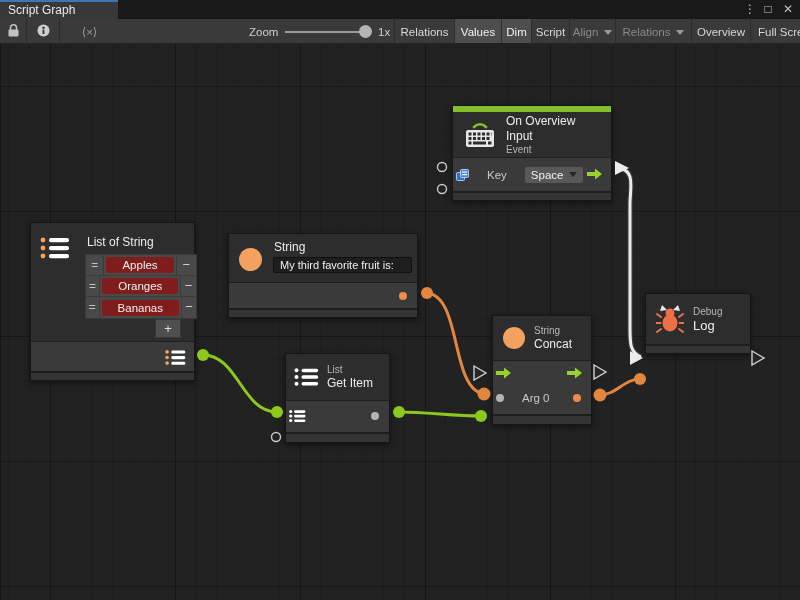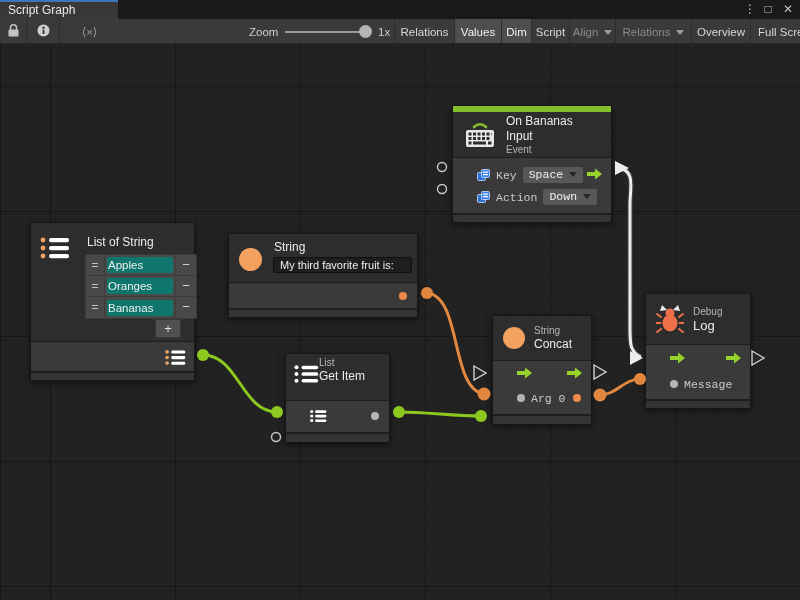--- a/index.html
+++ b/index.html
@@ -44,42 +44,42 @@
 
   
   .node { position:absolute; background:#3a3a3a; border:1px solid #161616;
           box-shadow:0 2px 6px rgba(0,0,0,.5); }
   .strip { height:6px; background:#86bf2c; }
   .nhead { background:#2d2d2d; position:relative; }
   .nbody { border-top:1px solid #1e1e1e; position:relative; }
   .nfoot { background:#343434; border-top:2px solid #1e1e1e; }
   .cat   { font-size:10px; color:#b8b8b8; line-height:12px; }
   .title { font-size:12px; color:#ececec; line-height:15px; }
-  .prow  { display:flex; align-items:center; padding:0 24px; gap:6px; position:relative;
-           color:#c9c9c9; font-size:11.5px;font-family:Liberation Mono, monospace; }
+  .prow  { display:flex; align-items:center; padding:0 3px; gap:18px; position:relative;
+           color:#c9c9c9; font-size:11.5px; }
   .dot { width:8px; height:8px; border-radius:50%; flex:0 0 auto; }
   .dot.gray { background:#b5b5b5; } .dot.teal { background:#4fe0c0; }
   .dot.orange { background:#ed8b4a; }
   .rdot { position:absolute; right:10px; }
   .tfield { background:#1e1e1e; border:1px solid #101010; border-radius:2px; color:#f0f0f0;
             font-size:11px; padding:1px 6px; white-space:nowrap; }
   .dd { background:#585858; border-radius:2px; color:#f2f2f2; font-size:11.5px;
         padding:1px 6px 2px; display:inline-flex; align-items:center; }
   .circle-icon { border-radius:50%; background:#f2a25e; flex:0 0 auto; }
   .flow-arrow { flex:0 0 auto; }
   .rarrow { position:absolute; right:8px; }
 
   
   #rows-panel { background:#494949; border:1px solid #393939; width:112px; }
   .lrow { display:flex; align-items:center; height:21px; border-bottom:1px solid #3c3c3c; }
   .lrow:last-child { border-bottom:none; }
   .lhandle { width:19px; text-align:center; color:#c4c4c4; font-size:12px; border-right:1px solid #3c3c3c;
              height:100%; line-height:20px; }
-  .lfield { flex:1; margin:2px; background:#0f766e; border-radius:2px; color:#f0f0f0;
-            font-size:11.5px; padding:0 1px; line-height:16px; }
+  .lfield { flex:1; margin:2px; background:#7f1d1d; border-radius:2px; color:#f0f0f0;
+            font-size:11.5px; padding:0 16px; line-height:16px; }
   .lminus { width:21px; text-align:center; color:#dcdcdc; font-size:13px; border-left:1px solid #3c3c3c;
             height:100%; line-height:19px; }
   #add-btn { width:26px; height:19px; background:#4f4f4f; border:1px solid #393939; color:#e0e0e0;
              font-size:13px; text-align:center; line-height:17px; }
 
   #wires { position:absolute; left:0; top:44px; width:800px; height:556px; z-index:5;
            pointer-events:none; }
 </style>
 </head>
 <body>
@@ -167,21 +167,21 @@
                 <rect x="14.5" y="17" width="3" height="3"></rect>
                 <rect x="19" y="17" width="3" height="3"></rect>
                 <rect x="23.5" y="17" width="3" height="3"></rect>
               <rect x="5.5" y="21.5" width="3" height="3"></rect>
                 <rect x="10" y="21.5" width="13" height="3"></rect>
                 <rect x="25" y="21.5" width="3.5" height="3"></rect>
             </g>
           </svg>
         </span>
         <span>
-          <div class="title">On Bananas Input</div>
+          <div class="title">On Overview Input</div>
           <div class="cat">Event</div>
         </span>
       </div>
       <div class="nbody" style="padding:6px 0 5px">
         <div class="prow" style="height:22px">
           <span style="display:inline-flex">
             <svg width="13" height="12" viewBox="0 0 13 12">
                 <rect x="0.5" y="3.5" width="8" height="8" rx="1" fill="#2f6fd0" stroke="#cfe0ff" stroke-width="0.8"></rect>
                 <rect x="4.5" y="0.5" width="8" height="8" rx="1" fill="#4186e8" stroke="#cfe0ff" stroke-width="0.8"></rect>
                 <rect x="6" y="2.5" width="5" height="1.2" fill="#fff"></rect>
@@ -190,35 +190,20 @@
           </span>
           <span>Key</span>
           <span class="dd">
             <span>Space</span>
             <span class="caret dark"></span>
           </span>
           <span class="rarrow flow-arrow">
             <svg width="16" height="14" viewBox="0 0 16 14">
                 <path d="M0 5h8V1.5L15 7 8 12.5V9H0z" fill="#97d32a"></path>
               </svg>
-          </span>
-        </div>
-        <div class="prow" style="height:22px">
-          <span style="display:inline-flex">
-            <svg width="13" height="12" viewBox="0 0 13 12">
-                <rect x="0.5" y="3.5" width="8" height="8" rx="1" fill="#2f6fd0" stroke="#cfe0ff" stroke-width="0.8"></rect>
-                <rect x="4.5" y="0.5" width="8" height="8" rx="1" fill="#4186e8" stroke="#cfe0ff" stroke-width="0.8"></rect>
-                <rect x="6" y="2.5" width="5" height="1.2" fill="#fff"></rect>
-                <rect x="6" y="5" width="5" height="1.2" fill="#fff"></rect>
-              </svg>
-          </span>
-          <span>Action</span>
-          <span class="dd">
-            <span>Down</span>
-            <span class="caret dark"></span>
           </span>
         </div>
       </div>
       <div class="nfoot" style="height:9px"></div>
     </div>
 
     <div class="node" style="left:30px;top:178px;width:165px">
       <div class="nhead" style="height:118px;padding:12px 8px 0 8px">
         <span style="position:absolute;left:9px;top:13px">
           <svg width="30" height="24" viewBox="0 0 30 24">
@@ -277,21 +262,21 @@
         <div class="title" style="position:absolute;left:45px;top:6px">String</div>
         <span class="tfield" style="position:absolute;left:44px;top:23px;right:5px">My third favorite fruit is:</span>
       </div>
       <div class="nbody" style="height:26px">
         <span class="dot orange" style="position:absolute;right:10px;top:9px"></span>
       </div>
       <div class="nfoot" style="height:9px"></div>
     </div>
 
     <div class="node" style="left:285px;top:309px;width:105px">
-      <div class="nhead" style="height:46px;display:flex;align-items:flex-end;padding:16px 8px">
+      <div class="nhead" style="height:46px;display:flex;align-items:center;gap:8px;padding:16px 8px">
         <span style="display:inline-flex">
           <svg width="25" height="20" viewBox="0 0 30 24">
               <g fill="#fff">
                 <circle cx="3" cy="4" r="2.4"></circle>
                 <rect x="9" y="2" width="20" height="4.2" rx="2"></rect>
                 <circle cx="3" cy="12" r="2.4"></circle>
                 <rect x="9" y="10" width="20" height="4.2" rx="2"></rect>
                 <circle cx="3" cy="20" r="2.4"></circle>
                 <rect x="9" y="18" width="20" height="4.2" rx="2"></rect>
               </g>
@@ -368,38 +353,20 @@
                 <path d="M23.5 19 L27.5 19"></path>
                 <path d="M23 25 L27 28"></path>
             </g>
           </svg>
         </span>
         <span>
           <div class="cat">Debug</div>
           <div class="title" style="font-size:13px">Log</div>
         </span>
       </div>
-      <div class="nbody" style="padding:0 0 4px">
-        <div class="prow" style="height:28px">
-          <span class="flow-arrow">
-            <svg width="16" height="14" viewBox="0 0 16 14">
-                <path d="M0 5h8V1.5L15 7 8 12.5V9H0z" fill="#97d32a"></path>
-              </svg>
-          </span>
-          <span class="rarrow flow-arrow">
-            <svg width="16" height="14" viewBox="0 0 16 14">
-                <path d="M0 5h8V1.5L15 7 8 12.5V9H0z" fill="#97d32a"></path>
-              </svg>
-          </span>
-        </div>
-        <div class="prow" style="height:22px">
-          <span class="dot gray"></span>
-          <span>Message</span>
-        </div>
-      </div>
       <div class="nfoot" style="height:9px"></div>
     </div>
   </div>
 
   <svg id="wires">
 
     <path d="M618 124 C636 126 630 144 630 160 L630 284 C630 300 630 308 641 313" fill="none" stroke="#3a3a3a" stroke-width="5.5"></path>
     <path d="M618 124 C636 126 630 144 630 160 L630 284 C630 300 630 308 641 313" fill="none" stroke="#ececec" stroke-width="3"></path>
     <polygon points="615,117 629,124 615,131" fill="#ececec"></polygon>
     <polygon points="630,307 643,314 630,321" fill="#ececec"></polygon>

